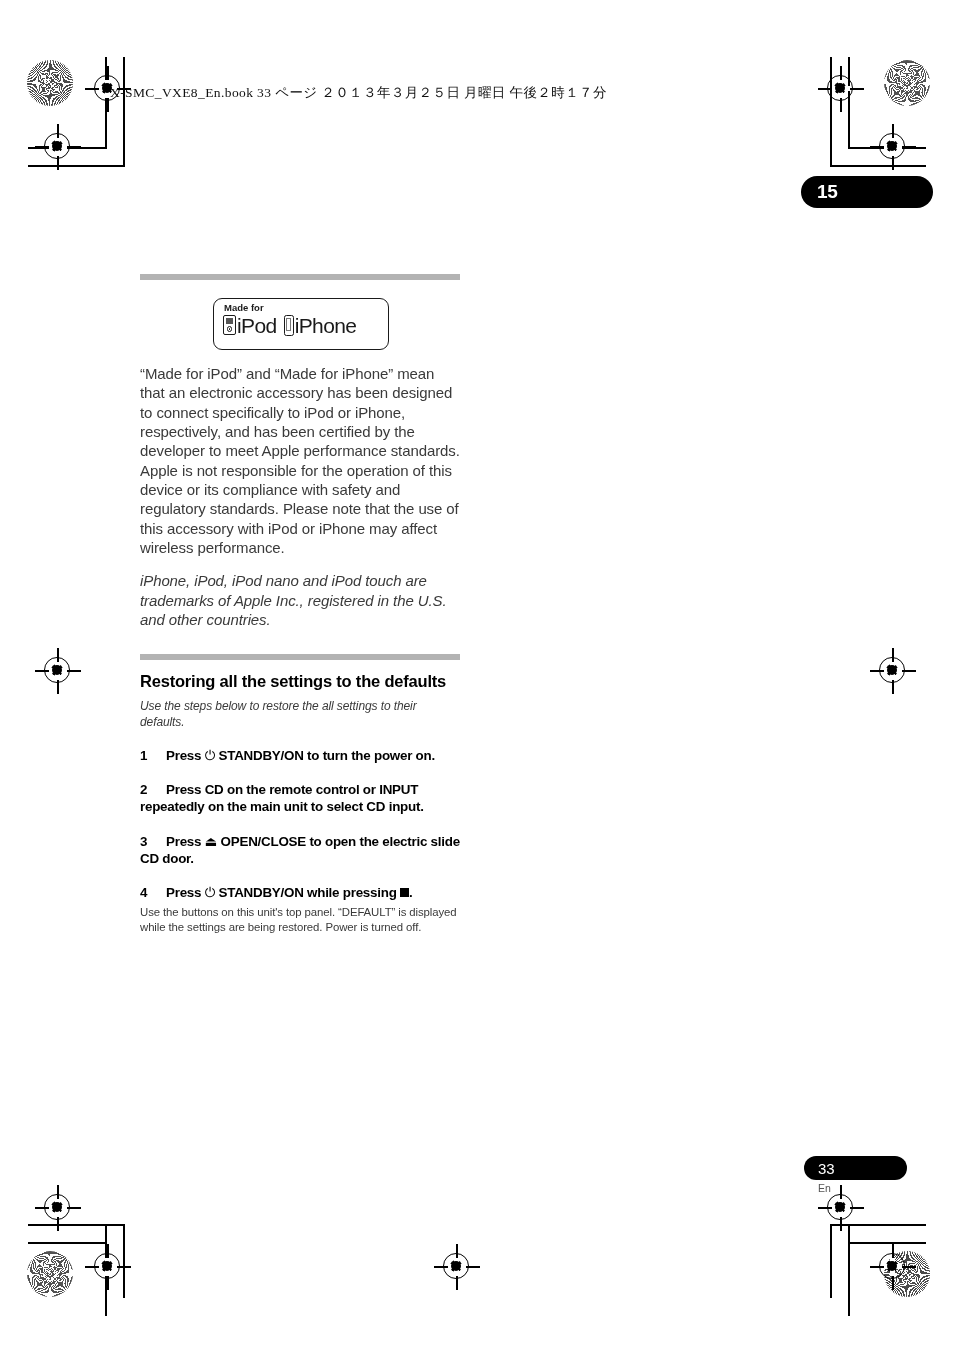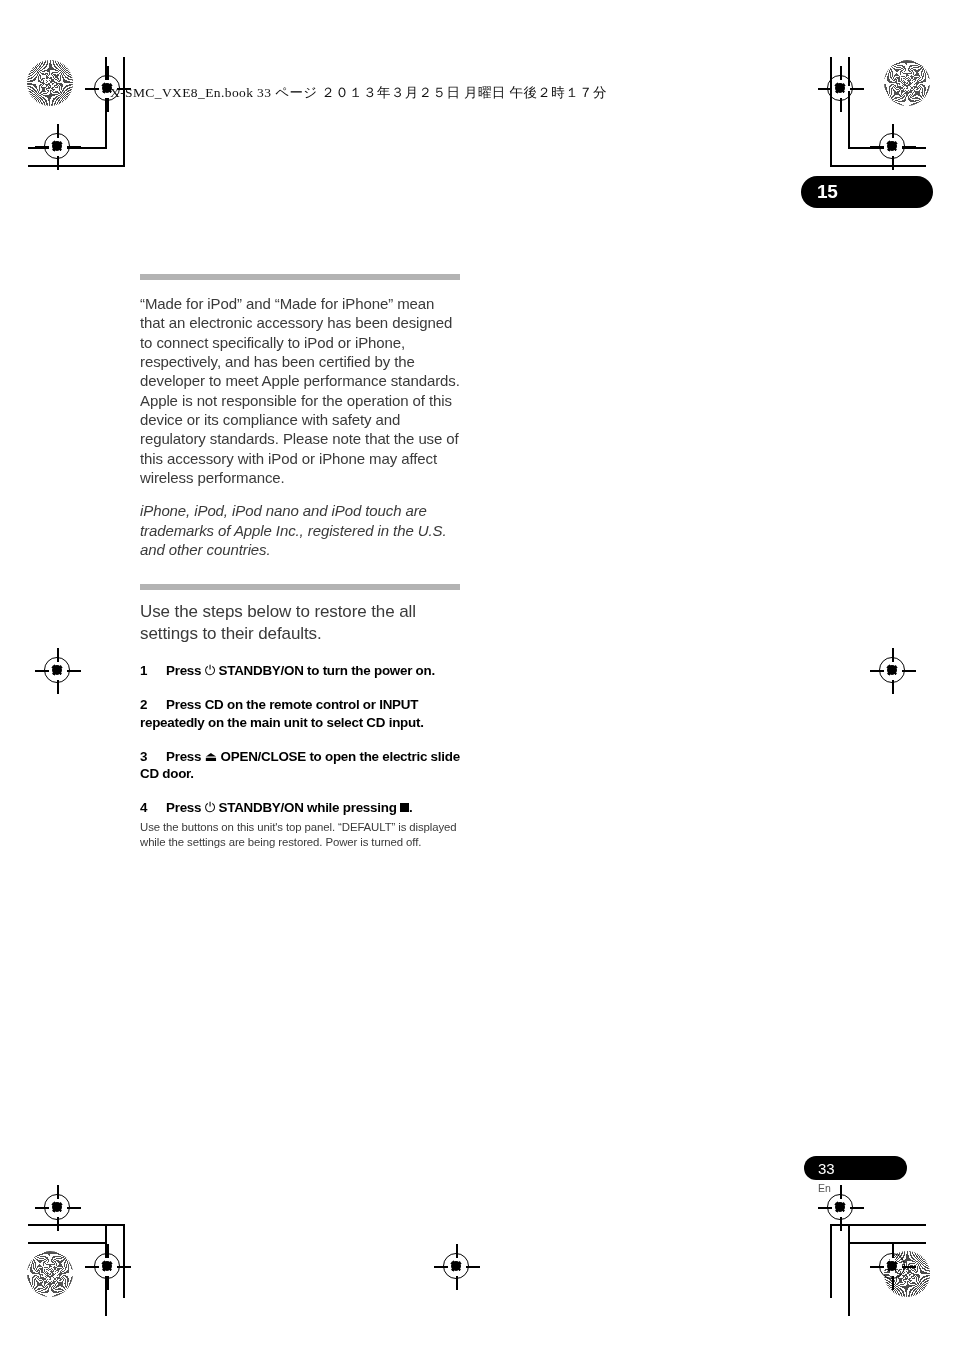--- a/index.html
+++ b/index.html
@@ -228,24 +228,25 @@
     letter-spacing: -0.1px;
   }
   p.body-text.italic {
     font-style: italic;
   }
 
   .section-2 { margin-top: 25px; }
 
   p.lead-text {
     margin: 7px 0 16px 0;
-    font-size: 17px;
+    font-size: 12px;
     line-height: 1.29;
     color: #3a3a3a;
     letter-spacing: -0.1px;
+    font-style: italic;
   }
 
   .step {
     margin: 17px 0 0 0;
     font-size: 13.4px;
     font-weight: bold;
     line-height: 1.28;
     letter-spacing: -0.25px;
     color: #000;
   }
@@ -435,27 +436,45 @@
 
   <div class="chapter-num-box">
     <div class="chapter-num-text">15</div>
   </div>
 
   <div class="col">
 
     <div>
       <div class="rule-gray"></div>
 
+      <div class="badge-wrap">
+        <div class="made-for-badge">
+          <div class="made-for-label">Made for</div>
+          <div class="badge-row">
+            <div class="ipod-glyph">
+              <div class="scr"></div>
+                <div class="wheel"></div>
+                <div class="wheel-dot"></div>
+            </div>
+            <div class="badge-word">iPod</div>
+            <div class="iphone-glyph">
+              <div class="scr2"></div>
+            </div>
+            <div class="badge-word">iPhone</div>
+          </div>
+        </div>
+      </div>
 
       <p class="body-text">“Made for iPod” and “Made for iPhone” mean that an electronic accessory has been designed to connect specifically to iPod or iPhone, respectively, and has been certified by the developer to meet Apple performance standards. Apple is not responsible for the operation of this device or its compliance with safety and regulatory standards. Please note that the use of this accessory with iPod or iPhone may affect wireless performance.</p>
       <p class="body-text italic">iPhone, iPod, iPod nano and iPod touch are trademarks of Apple Inc., registered in the U.S. and other countries.</p>
     </div>
 
     <div class="section-2">
       <div class="rule-gray"></div>
+      <h2 class="sec-head">Restoring all the settings to the defaults</h2>
       <p class="lead-text">Use the steps below to restore the all settings to their defaults.</p>
 
       <div class="step">
         <span class="num">1</span><span>Press</span>
         <span class="sym">⏻</span>
         <span>STANDBY/ON to turn the power on.</span>
       </div>
 
       <div class="step">
         <span class="num">2</span><span>Press CD on the remote control or INPUT repeatedly on the main unit to select CD input.</span>

